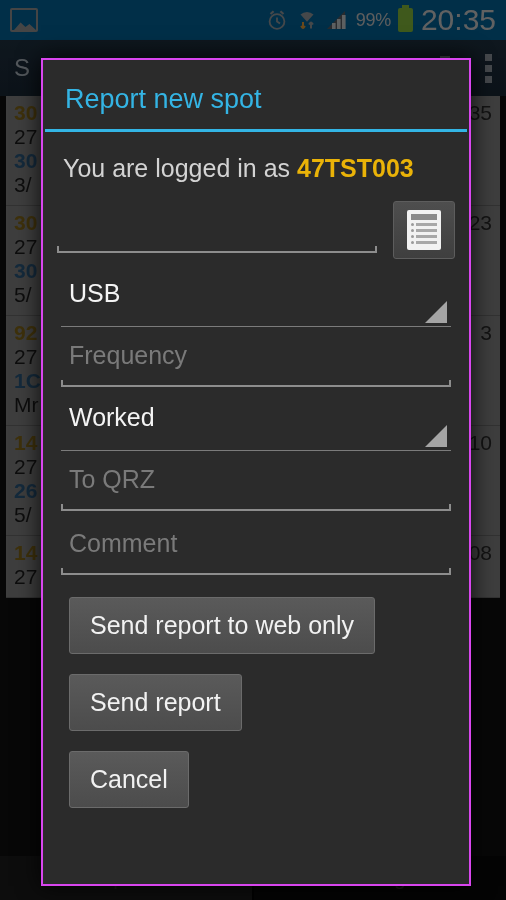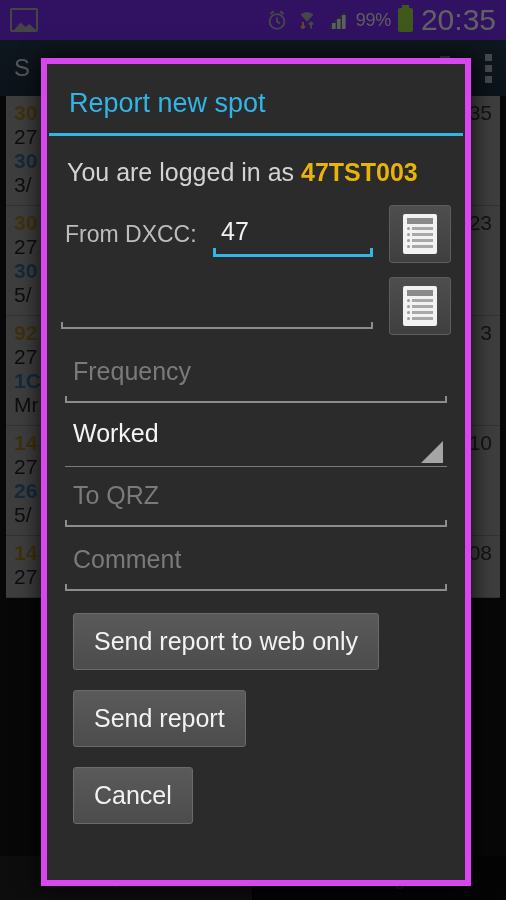--- a/index.html
+++ b/index.html
@@ -7,21 +7,21 @@
     width: 506px; height: 900px;
     background: #000;
     font-family: "Liberation Sans", sans-serif;
     overflow: hidden;
   }
   #screen { position: relative; width: 506px; height: 900px; overflow: hidden; background: #1c1c1c; }
 
   
   .statusbar {
     position: absolute; top: 0; left: 0; width: 506px; height: 40px;
-    background: #6d28d9; display: flex; align-items: center; padding: 0 10px;
+    background: #0369a1; display: flex; align-items: center; padding: 0 10px;
   }
   .sb-left { display: flex; align-items: center; gap: 8px; }
   .sb-right { margin-left: auto; display: flex; align-items: center; gap: 7px; }
   .ic-photo {
     width: 28px; height: 24px; border: 2px solid #9a9a9a; border-radius: 2px;
     position: relative; overflow: hidden;
   }
   .ic-photo::after {
     content: ""; position: absolute; left: 2px; bottom: 0; width: 22px; height: 10px;
     background: #9a9a9a;
@@ -56,21 +56,21 @@
 
   .tabbar { position: absolute; bottom: 0; left: 0; width: 506px; height: 44px; display: flex; background: #0b0b0b; }
   .tabbar div { flex: 1; text-align: center; color: #3a3a3a; font-size: 21px; line-height: 44px; }
   .tabbar .tab-active { background: #1d1d1d; border-right: 2px solid #000; }
 
   .scrim { position: absolute; inset: 0; background: rgba(0,0,0,0.55); }
 
   
   .dialog {
     position: absolute; left: 41px; top: 58px; width: 430px; height: 828px;
-    background: #2b2b2b; border: 6px solid #d946ef;
+    background: #2b2b2b; border: 2px solid #d946ef;
     box-shadow: 0 0 22px rgba(0,0,0,.85);
   }
   .dlg-title { color: #34b4e4; font-size: 27px; padding: 24px 22px 14px; }
   .dlg-rule { height: 3px; background: #33b5e5; margin: 0 2px; }
   .dlg-body { padding: 14px 14px 0; }
   .logged { color: #d3d3d3; font-size: 25px; padding: 8px 6px 18px; }
   .logged b { color: #eab308; }
 
   .dxcc-row { display: flex; align-items: center; margin-bottom: 14px; }
   .dxcc-label { color: #bdbdbd; font-size: 23px; width: 152px; flex: 0 0 152px; padding-left: 4px; }
@@ -227,25 +227,25 @@
   <div class="dialog">
     <div class="dlg-title">Report new spot</div>
     <div class="dlg-rule"></div>
 
     <div class="dlg-body">
 
       <div class="logged">
         <span>You are logged in as </span><b>47TST003</b>
       </div>
 
+
       <div class="dxcc-row">
-        <span class="dxcc-label">From DXCC:</span>
         <div class="u-field">
-          <span class="val">47</span>
-          <div class="u-line focus"></div>
+          <span class="val"></span>
+          <div class="u-line"></div>
         </div>
         <div class="pickbtn">
           <div class="doc">
             <i></i>
             <div class="li">
                 <u></u>
                 <s></s>
               </div>
             <div class="li">
                 <u></u>
@@ -256,48 +256,25 @@
                 <s></s>
               </div>
             <div class="li">
                 <u></u>
                 <s></s>
               </div>
           </div>
         </div>
       </div>
 
-      <div class="dxcc-row">
-        <div class="u-field">
-          <span class="val"></span>
-          <div class="u-line"></div>
-        </div>
-        <div class="pickbtn">
-          <div class="doc">
-            <i></i>
-            <div class="li">
-                <u></u>
-                <s></s>
-              </div>
-            <div class="li">
-                <u></u>
-                <s></s>
-              </div>
-            <div class="li">
-                <u></u>
-                <s></s>
-              </div>
-            <div class="li">
-                <u></u>
-                <s></s>
-              </div>
-          </div>
-        </div>
-      </div>
-
+      <div class="spinner">
+        <span class="sval">USB</span>
+        <div class="tri"></div>
+        <div class="sp-line"></div>
+      </div>
 
       <div class="txtfield">
         <span class="ph">Frequency</span>
         <div class="tf-line"></div>
       </div>
 
       <div class="spinner">
         <span class="sval">Worked</span>
         <div class="tri"></div>
         <div class="sp-line"></div>

